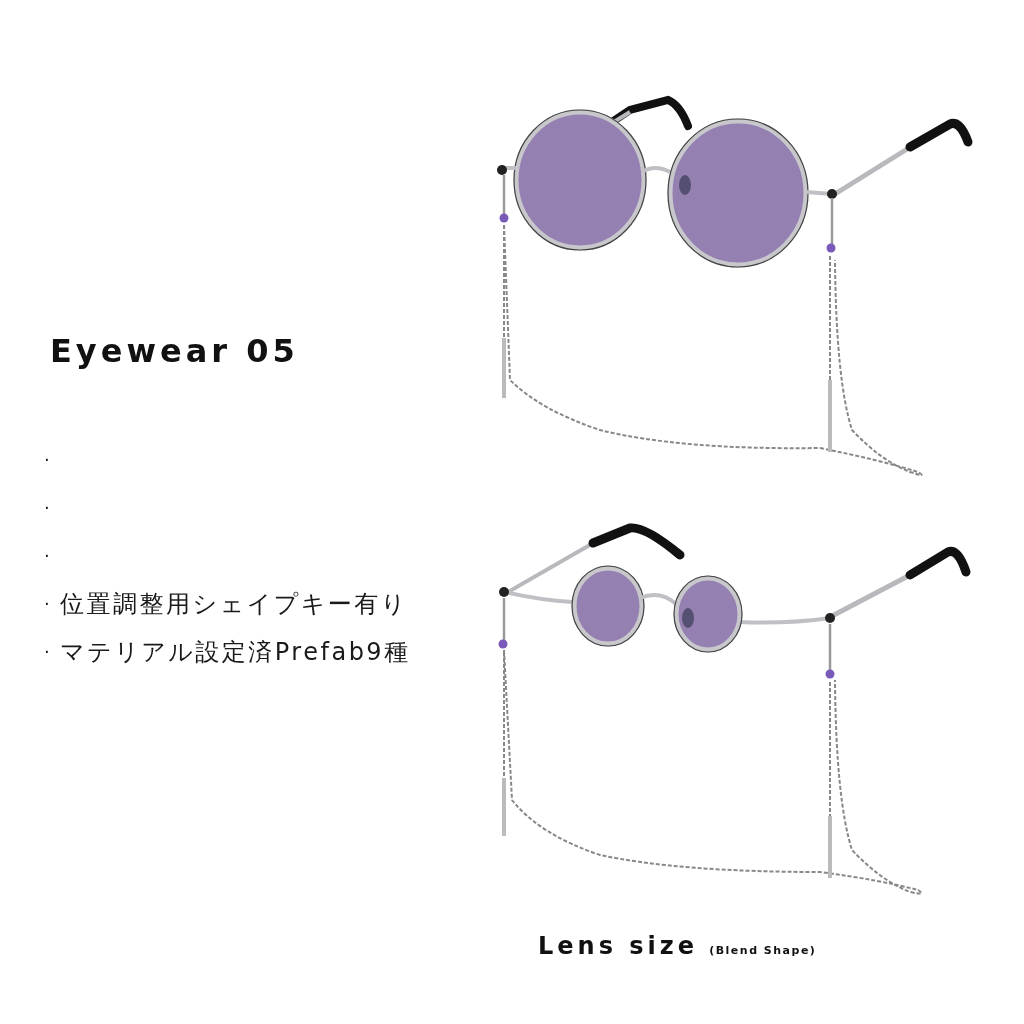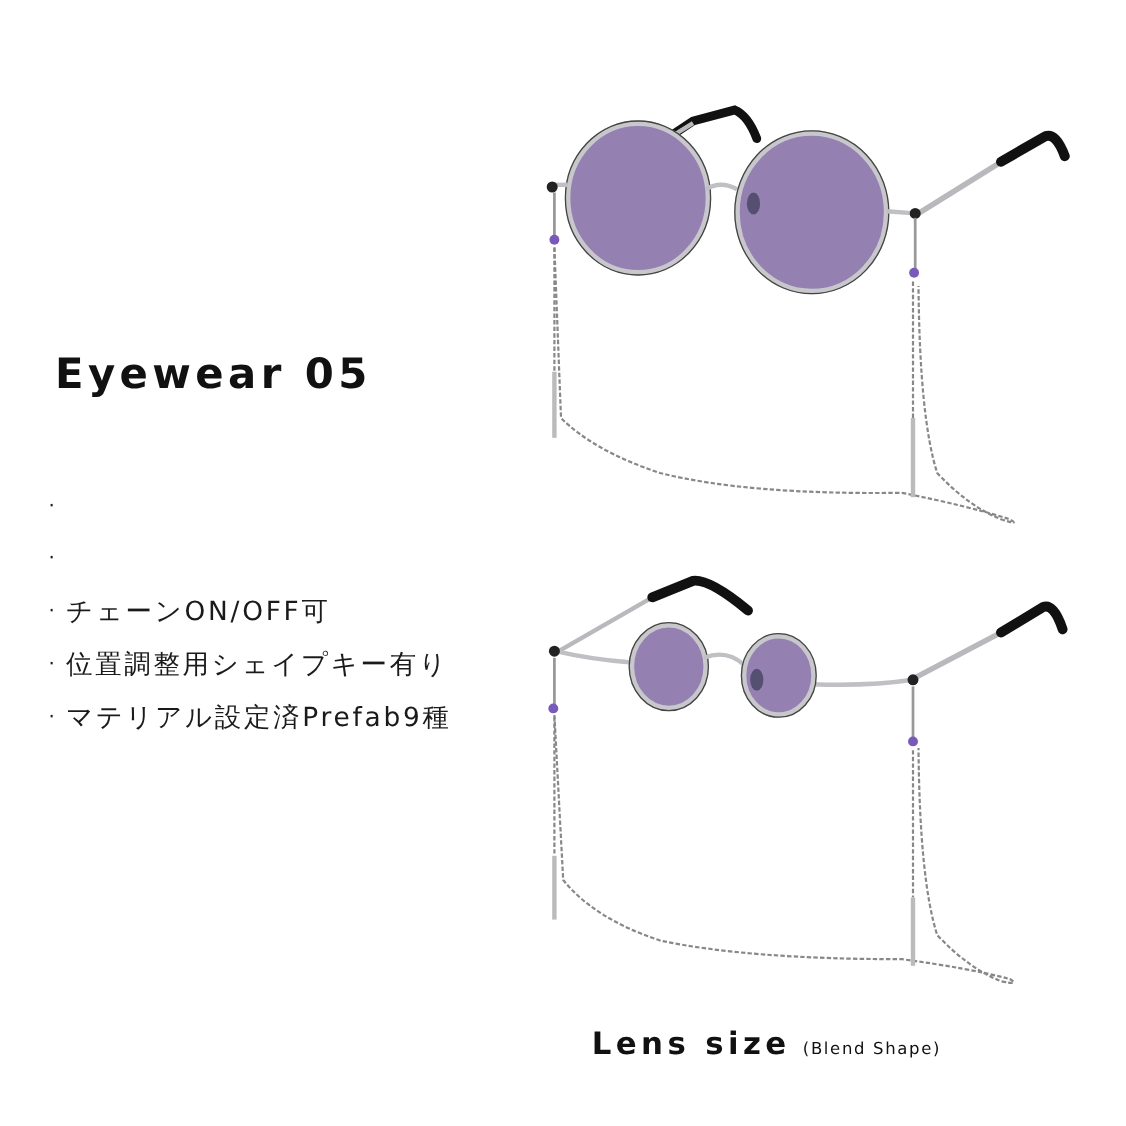--- a/index.html
+++ b/index.html
@@ -1,46 +1,45 @@
 <!DOCTYPE html>
 <html><head>
 <meta charset="utf-8">
 <style>
   html, body { margin: 0; padding: 0; background: #ffffff; }
   body { width: 1024px; height: 1024px; position: relative; overflow: hidden;
          font-family: "DejaVu Sans", "Liberation Sans", sans-serif; color: #111; }
-  .title { position: absolute; left: 50px; top: 318px; font-size: 38px; font-weight: bold;
+  .title { position: absolute; left: 50px; top: 332px; font-size: 32px; font-weight: bold;
            letter-spacing: 4px; color: #111; white-space: nowrap; }
   .features { position: absolute; left: 44px; top: 436px; margin: 0; padding: 0; list-style: none; }
   .features li { font-size: 24px; line-height: 48px; letter-spacing: 2.5px; color: #1a1a1a;
                  white-space: nowrap; display: flex; align-items: center; }
   .features .dot { display: inline-block; width: 16px; font-size: 18px; text-align: left; }
   .caption { position: absolute; left: 538px; top: 932px; white-space: nowrap; }
-  .caption .main { font-size: 28px; font-weight: bold; letter-spacing: 4px; color: #111; }
-  .caption .sub { font-size: 15px; font-weight: normal; letter-spacing: 1.5px; color: #111; margin-left: 6px; }
+  .caption .main { font-size: 24px; font-weight: bold; letter-spacing: 4px; color: #111; }
+  .caption .sub { font-size: 11px; font-weight: bold; letter-spacing: 1.5px; color: #111; margin-left: 6px; }
   .glasses { position: absolute; left: 480px; width: 520px; }
   .glasses.top { top: 80px; height: 410px; }
   .glasses.bottom { top: 500px; height: 420px; }
   svg { display: block; }
 </style>
 </head>
 <body>
 
 <div class="title">Eyewear 05</div>
 
 <ul class="features">
   <li>
       <span class="dot">·</span>
     </li>
   <li>
       <span class="dot">·</span>
     </li>
   <li>
       <span class="dot">·</span>
-      <span>チェーンON/OFF可</span>
     </li>
   <li>
       <span class="dot">·</span>
       <span>位置調整用シェイプキー有り</span>
     </li>
   <li>
       <span class="dot">·</span>
       <span>マテリアル設定済Prefab9種</span>
     </li>
 </ul>

